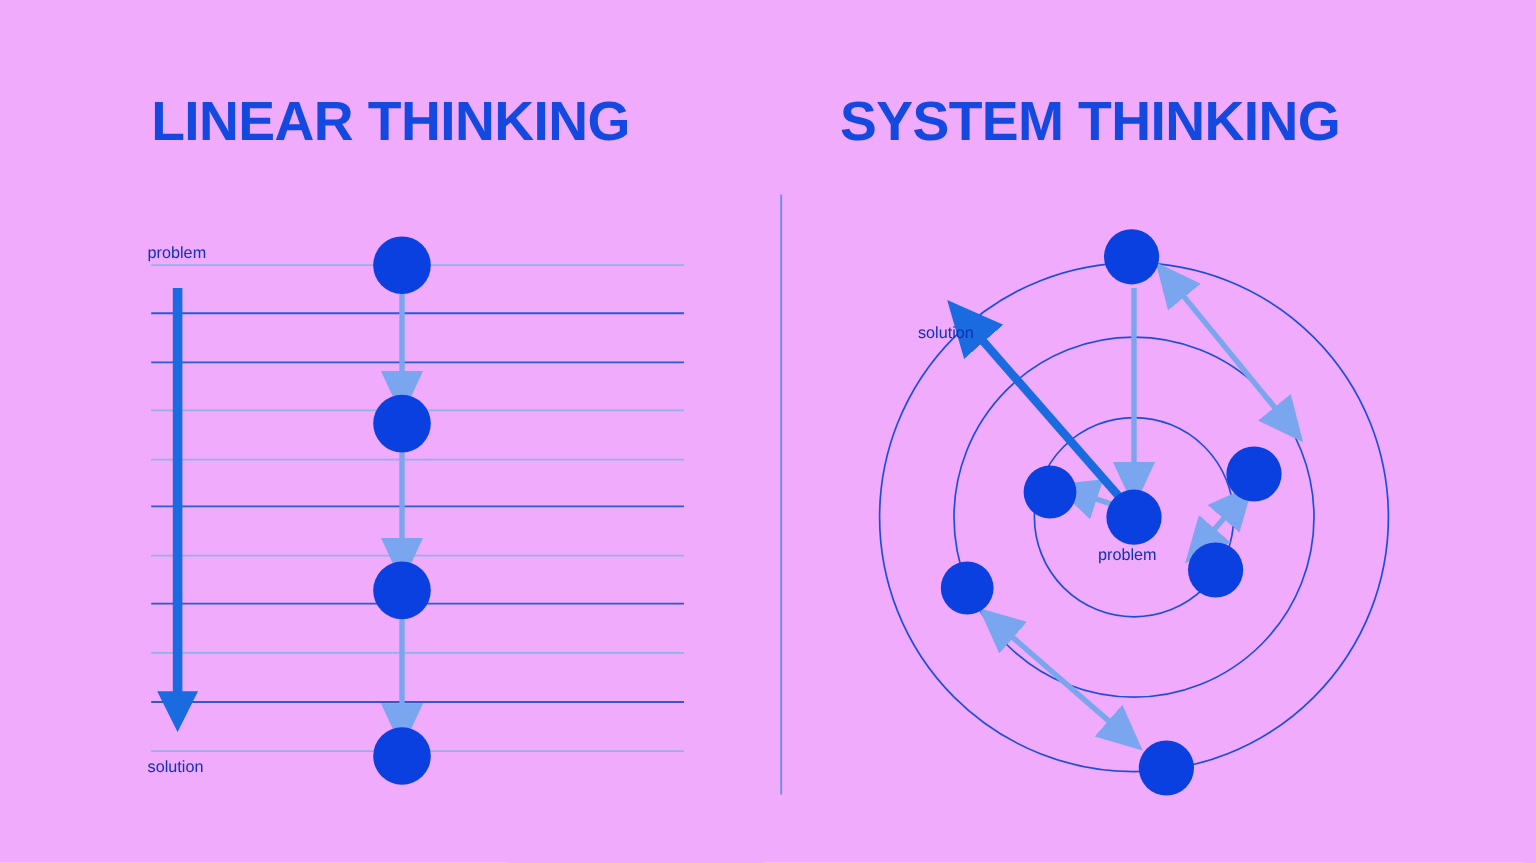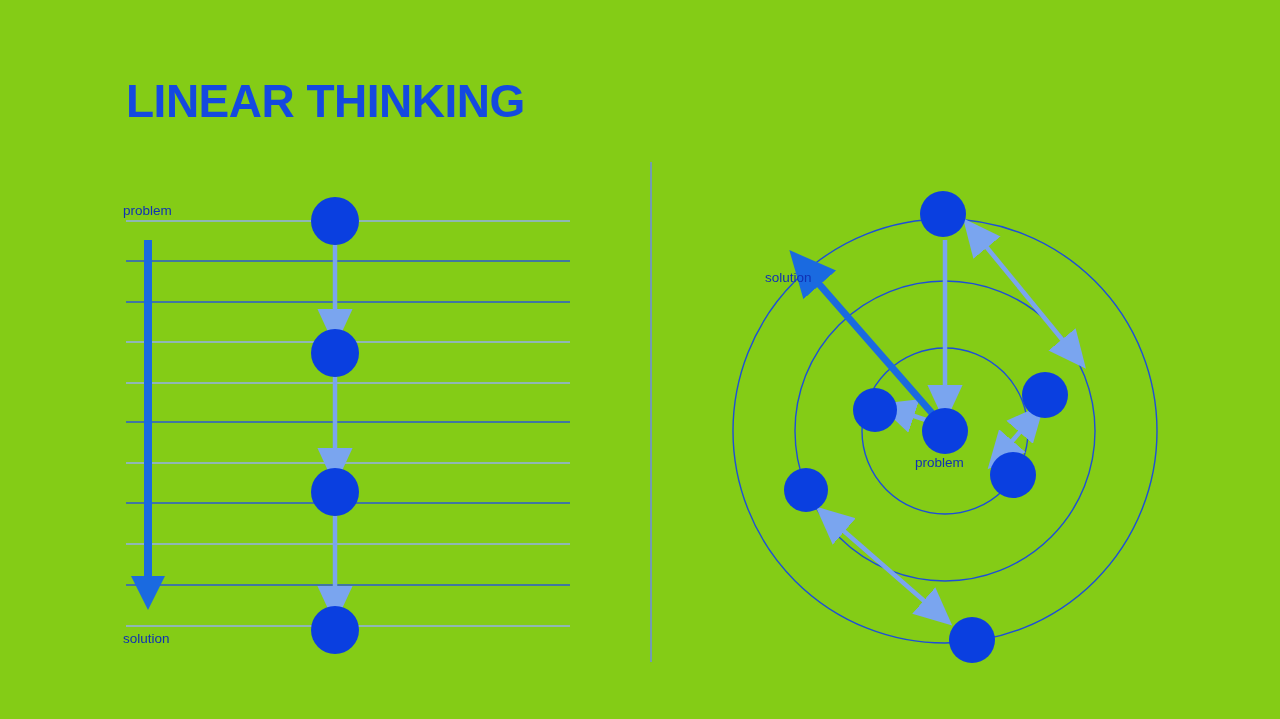--- a/index.html
+++ b/index.html
@@ -12,21 +12,21 @@
     height: 719px;
     font-family: "Liberation Sans", sans-serif;
     overflow: hidden;
     position: relative;
   }
   #stage {
     position: absolute;
     left: 0; top: 0;
     width: 1280px;
     height: 719px;
-    background: #84cc16;
+    background: #f0abfc;
   }
   .panel-title {
     position: absolute;
     font-family: "Liberation Sans", sans-serif;
     font-weight: bold;
     font-size: 46px;
     letter-spacing: -0.5px;
     color: #1449e0;
     white-space: nowrap;
   }
@@ -95,20 +95,21 @@
       </g>
   </svg>
 
   <div class="node-label" id="label-problem-left">problem</div>
   <div class="node-label" id="label-solution-left">solution</div>
 
   <svg id="divider-wrap" width="1280" height="719">
     <line id="divider-line" stroke="#6f8fd8" stroke-width="1.6" x1="651" y1="162" x2="651" y2="662"></line>
   </svg>
 
+  <div class="panel-title" id="title-system">SYSTEM THINKING</div>
 
   <svg id="svg-right" width="1280" height="719">
     <defs>
       <marker id="st-head-light" markerWidth="9" markerHeight="9" refX="4.2" refY="4.5" orient="auto">
         <path d="M0,0.6 L8.4,4.5 L0,8.4 Z" fill="#7aa5ef"></path>
       </marker>
       <marker id="st-tail-light" markerWidth="9" markerHeight="9" refX="4.2" refY="4.5" orient="auto-start-reverse">
         <path d="M0,0.6 L8.4,4.5 L0,8.4 Z" fill="#7aa5ef"></path>
       </marker>
       <marker id="st-head-thick" markerWidth="7" markerHeight="7" refX="3.2" refY="3.5" orient="auto">

